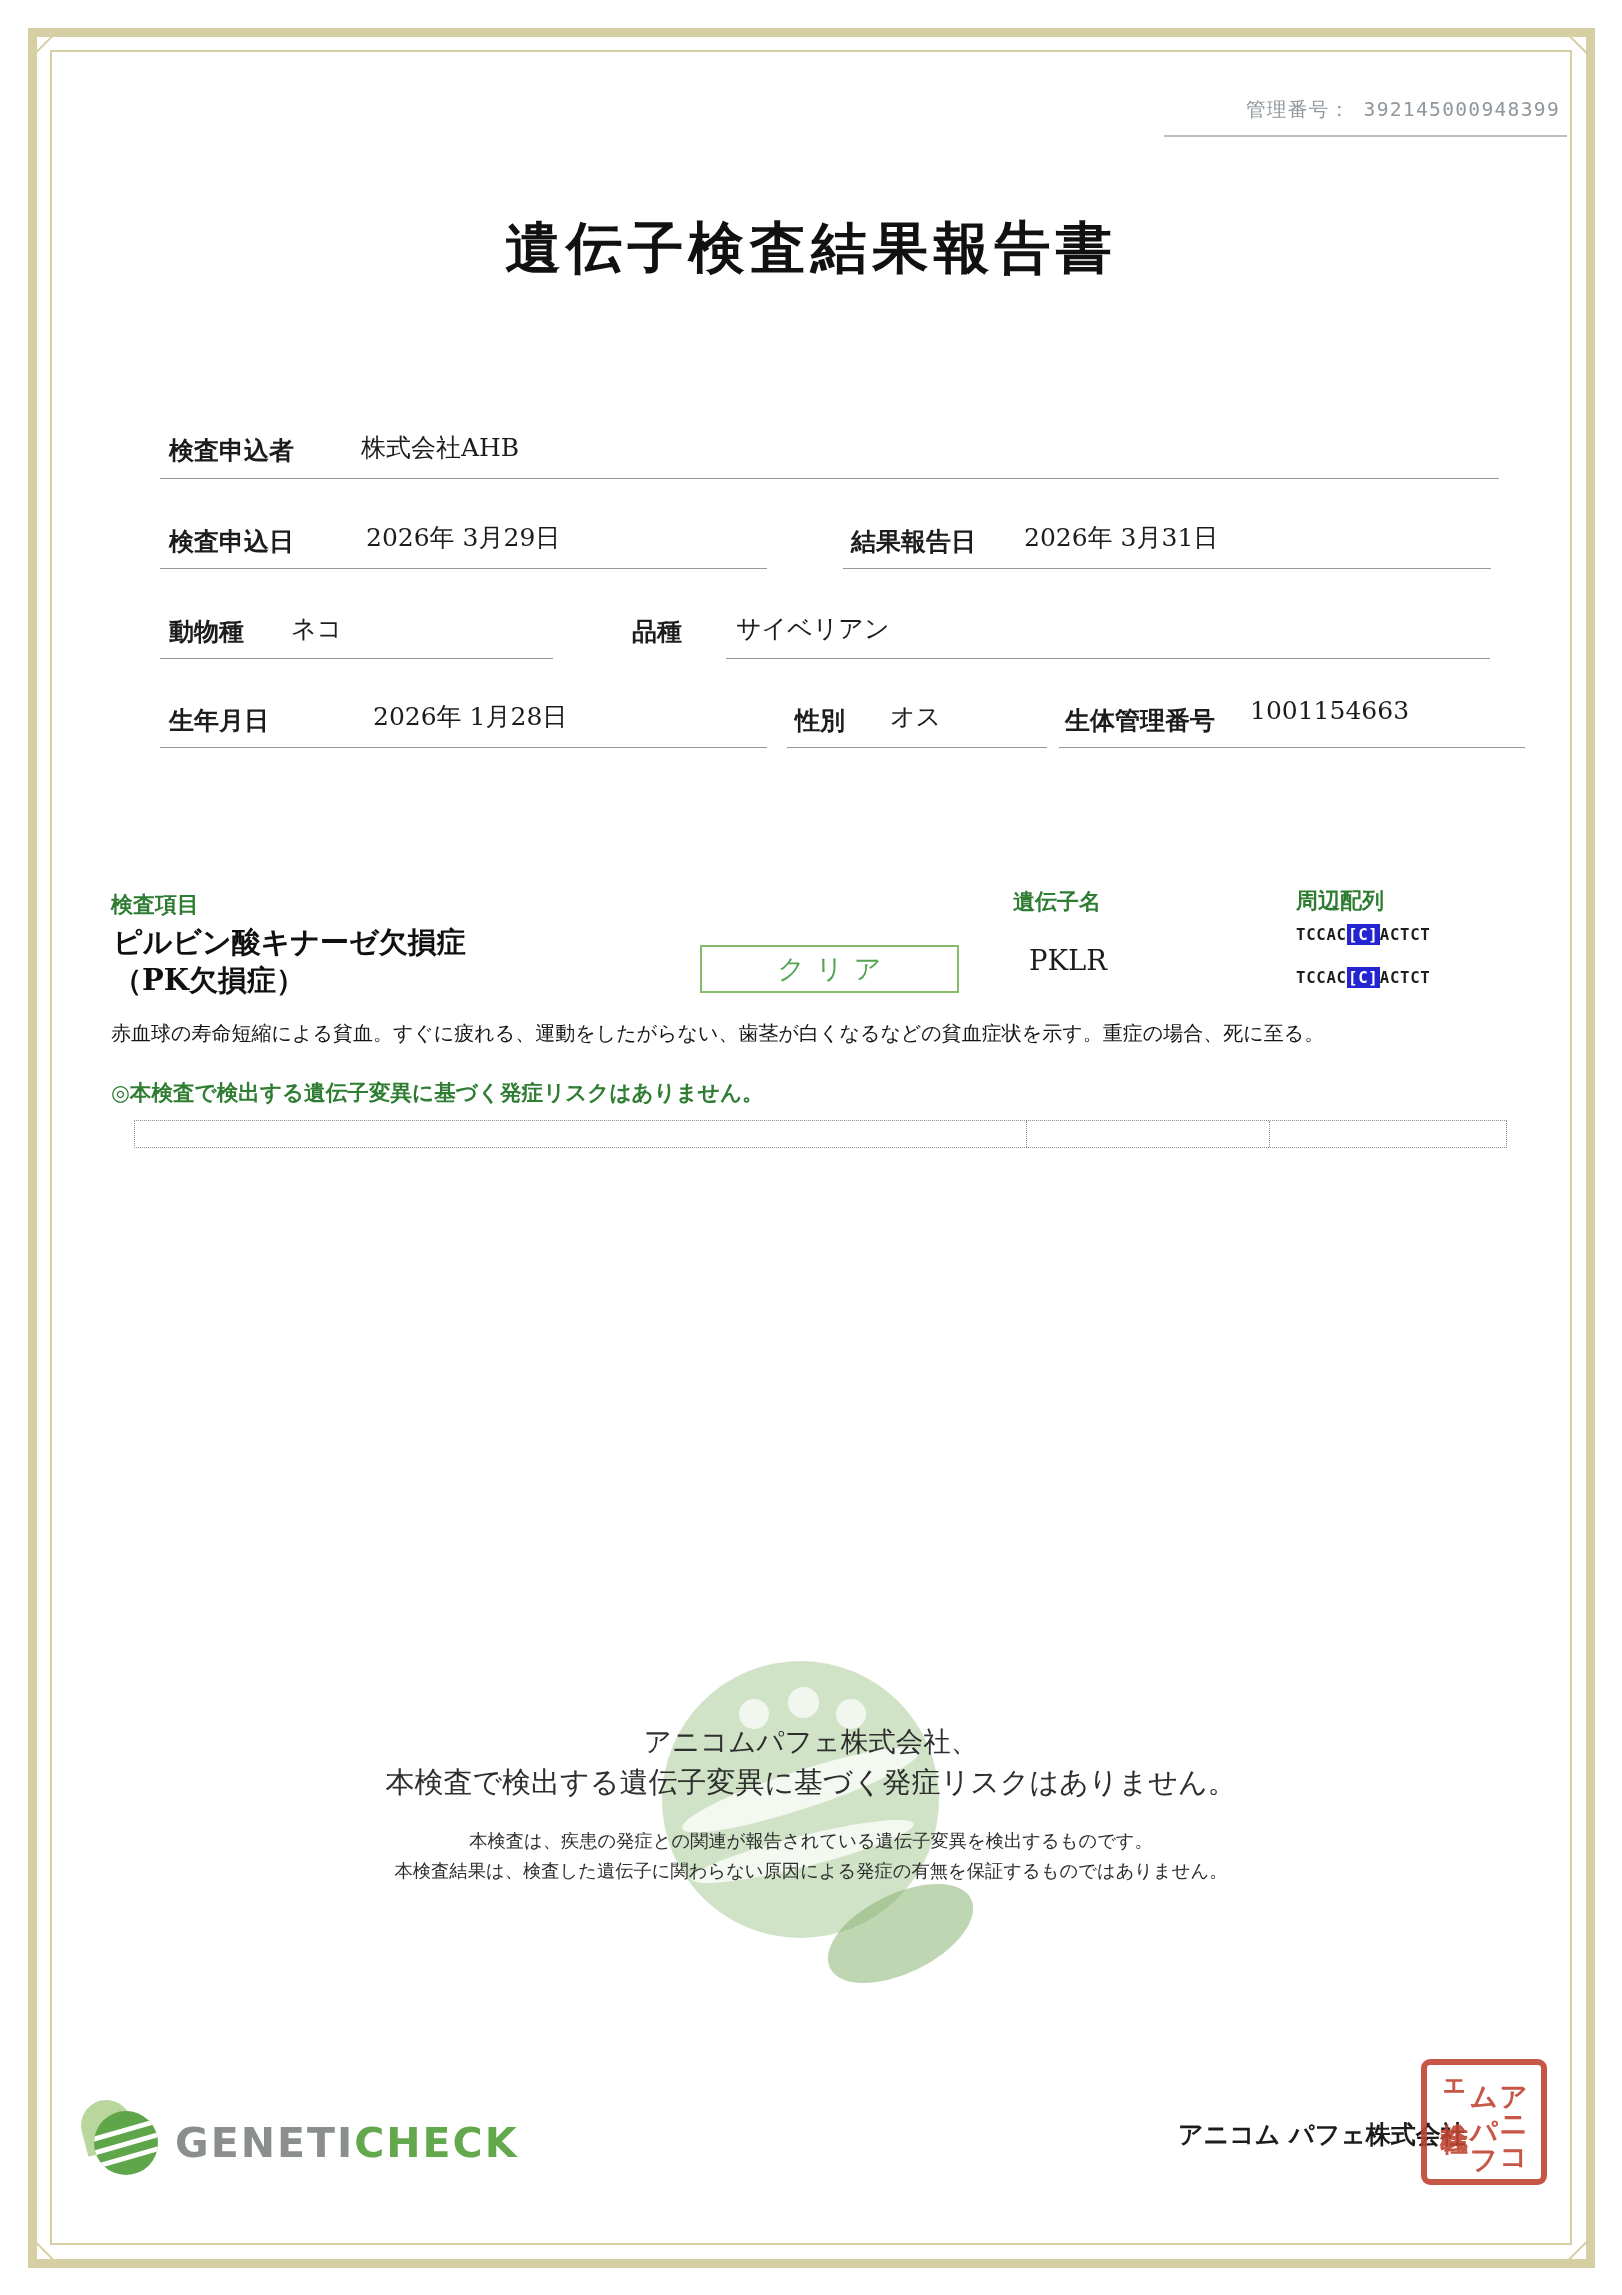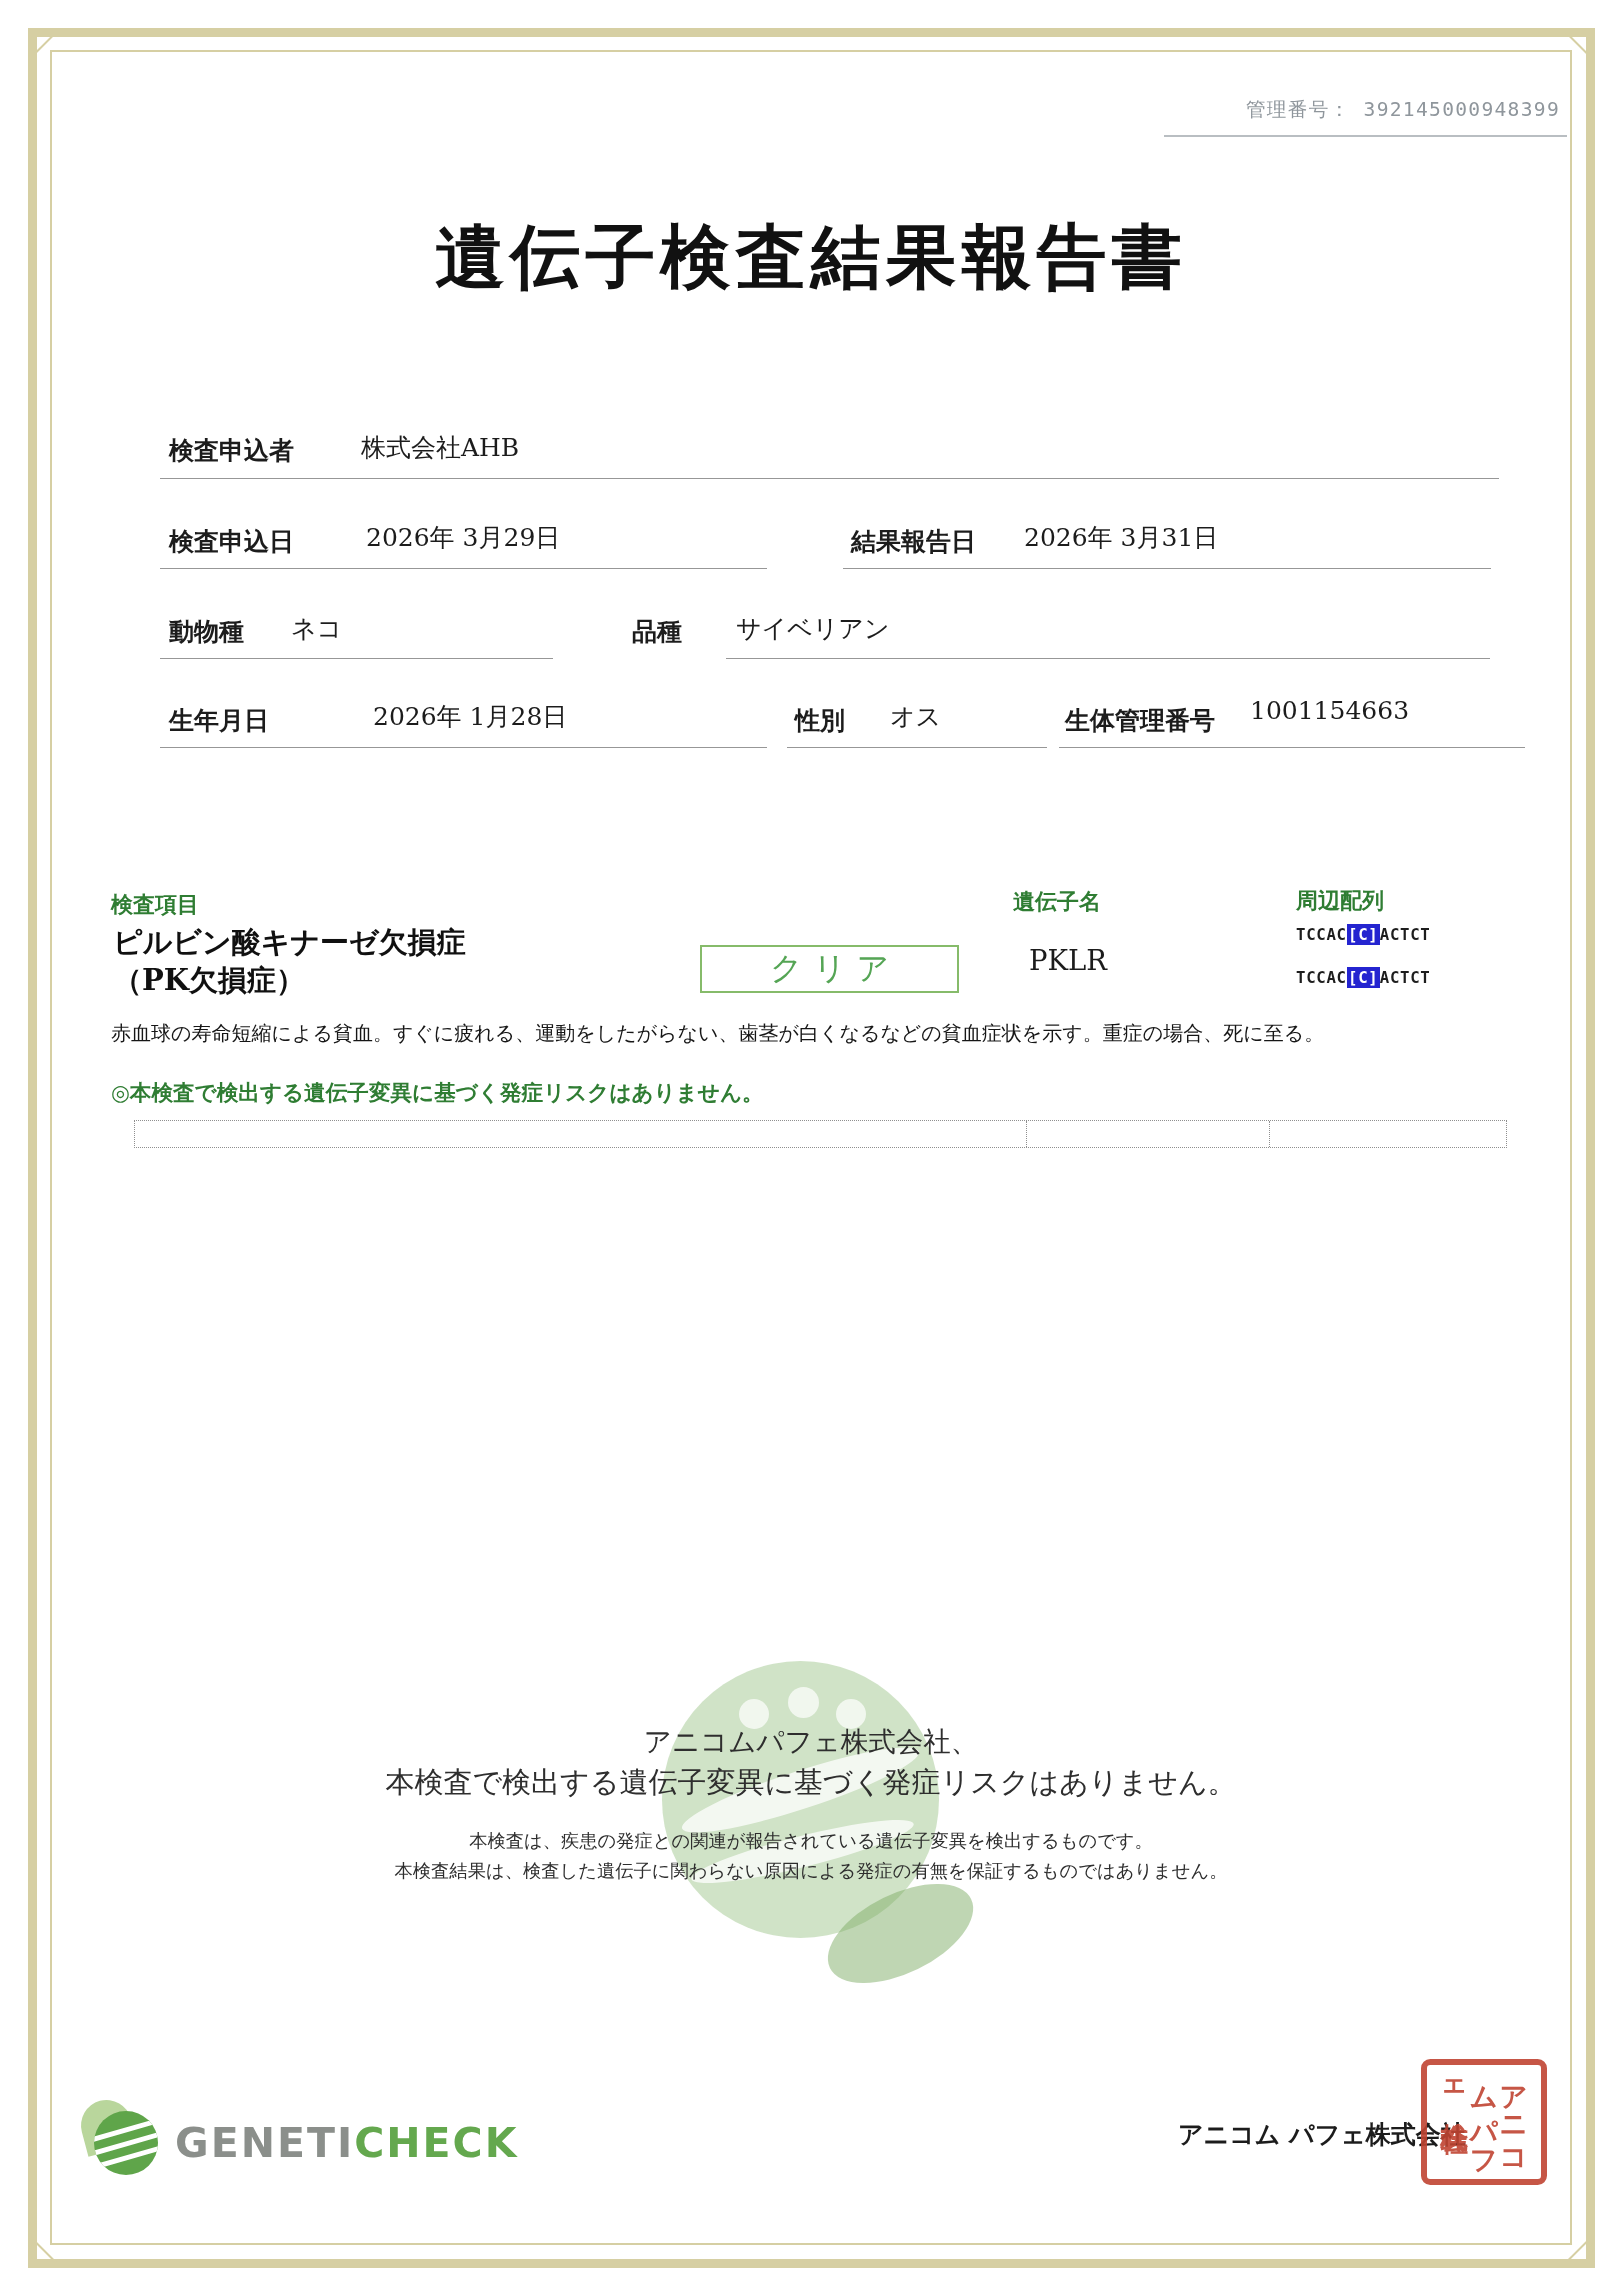--- a/index.html
+++ b/index.html
@@ -29,36 +29,36 @@
 
   
   .mgmt{
     position:absolute;top:96px;right:62px;
     font-family:"DejaVu Sans Mono","Liberation Mono",monospace;
     font-size:19.6px;color:#8f969c;letter-spacing:1.3px;
   }
   .mgmt-line{position:absolute;left:1164px;top:135px;width:403px;height:2px;background:#b9bec2;}
   .title{
     position:absolute;top:211px;left:0;width:100%;text-align:center;
-    font-size:70px;font-weight:700;letter-spacing:5.2px;color:#111;
+    font-size:56px;font-weight:700;letter-spacing:5.2px;color:#111;
   }
 
   
   .flabel{position:absolute;font-size:25px;font-weight:700;}
   .fvalue{position:absolute;font-size:25px;font-weight:400;}
   .uline{position:absolute;height:1.3px;background:var(--line-gray);}
 
   
   .col-head{position:absolute;font-size:22px;font-weight:700;color:var(--green-dark);margin-top:8px;}
   .disease{position:absolute;font-size:29px;font-weight:700;color:#101010;}
   .result-box{
     position:absolute;left:700px;top:945px;width:259px;height:48px;
     border:2px solid var(--green-border);
     display:flex;align-items:center;justify-content:center;
-    font-size:32px;color:var(--green-mid);letter-spacing:10.5px;text-indent:10.5px;
+    font-size:27px;color:var(--green-mid);letter-spacing:10.5px;text-indent:10.5px;
   }
   .gene{position:absolute;left:1029px;top:944px;font-size:27.5px;font-weight:500;}
   .seq{
     position:absolute;left:1296px;
     font-family:"DejaVu Sans Mono","Liberation Mono",monospace;
     font-size:15.7px;font-weight:700;color:#1d1d1d;letter-spacing:0.7px;
   }
   .seq .variant{background:#2424d0;color:#ffffff;padding:0.7px 1.3px;}
   .desc{position:absolute;left:111px;width:1420px;font-size:20px;line-height:1.45;color:#161616;}
   .risk-note{position:absolute;left:111px;top:1078px;font-size:21.6px;font-weight:700;color:var(--green-dark);}

